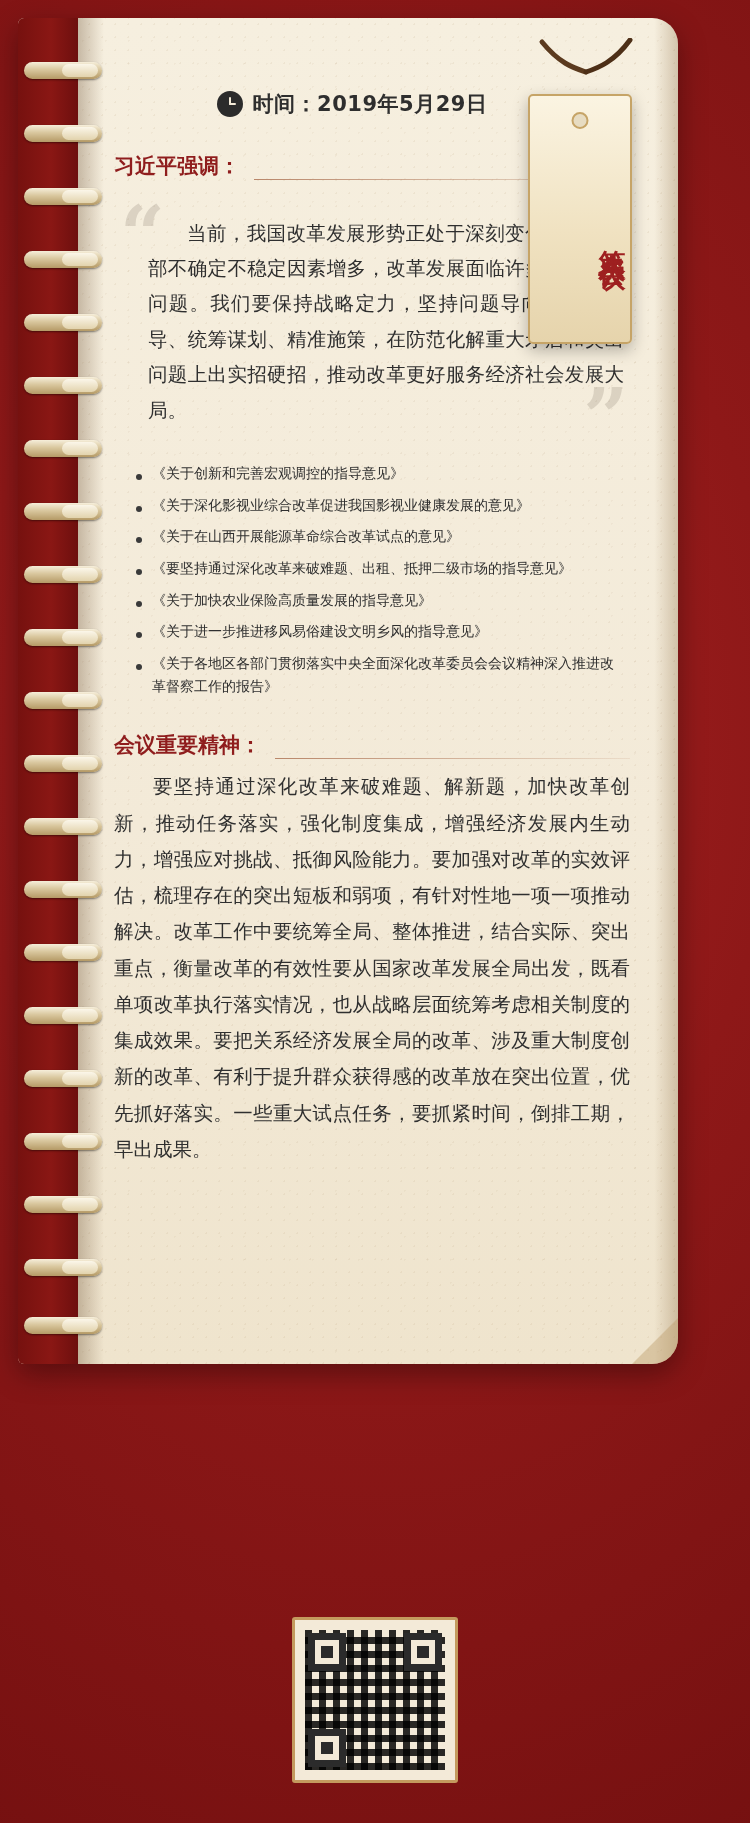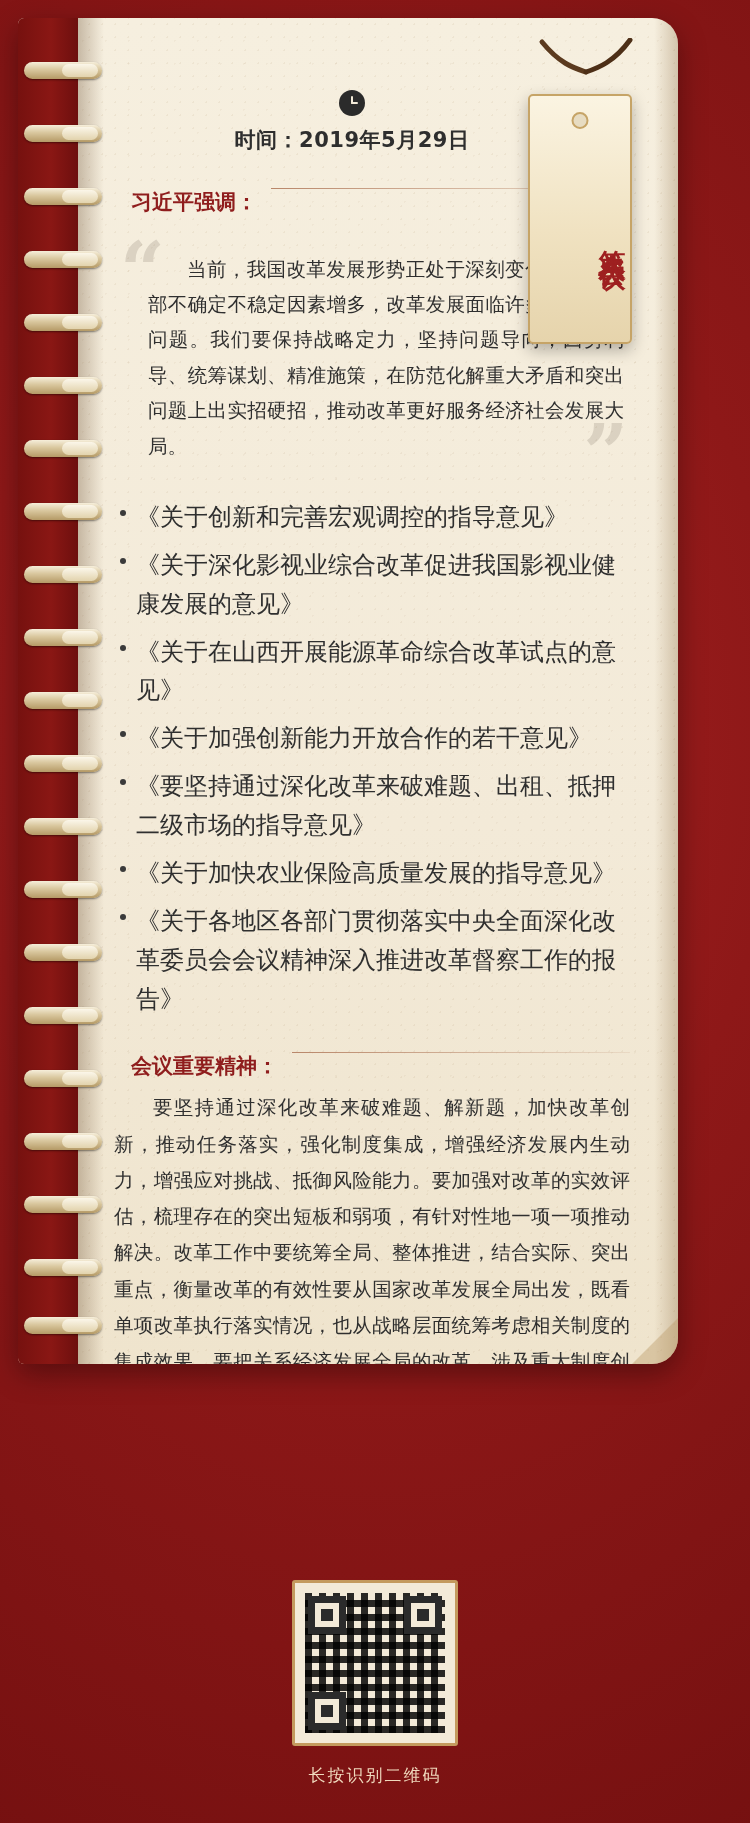--- a/index.html
+++ b/index.html
@@ -112,21 +112,20 @@
     padding: 54px 24px 40px 0;
   }
 
   
   .time-row {
     display: flex;
     align-items: center;
     justify-content: center;
     gap: 10px;
     margin: 18px 0 0 -40px;
-    flex-direction: column;
   }
   .clock-icon {
     width: 26px; height: 26px;
     border-radius: 50%;
     background: #2b2b2b;
     position: relative;
     flex: 0 0 auto;
   }
   .clock-icon::before {
     content: "";
@@ -148,23 +147,23 @@
     font-size: 21px;
     font-weight: bold;
     color: #2e2e2e;
     letter-spacing: 0.5px;
     font-family: "DejaVu Sans", "Liberation Sans", sans-serif;
   }
 
   
   .section-head {
     display: flex;
-    align-items: flex-start;
+    align-items: flex-end;
     gap: 14px;
-    margin: 34px 0 10px 17px;
+    margin: 34px 0 10px 0;
   }
   .section-head .label {
     font-size: 21px;
     font-weight: bold;
     color: #8f1d1d;
     white-space: nowrap;
     font-family: "DejaVu Sans", "Liberation Sans", sans-serif;
   }
   .section-head .rule {
     flex: 1 1 auto;
@@ -201,22 +200,22 @@
 
   
   .doc-list {
     margin: 10px 0 0 0;
     padding: 0;
     list-style: none;
   }
   .doc-list li {
     position: relative;
     padding-left: 22px;
-    margin: 9px 0;
-    font-size: 24px;
+    margin: 9px 16px;
+    font-size: 14px;
     line-height: 1.62;
     color: #2f2f2f;
     font-family: "DejaVu Sans", "Liberation Sans", sans-serif;
   }
   .doc-list li::before {
     content: "";
     position: absolute;
     left: 6px; top: 12px;
     width: 6px; height: 6px;
     border-radius: 50%;
@@ -381,23 +380,23 @@
       <span class="qmark open">“</span>
       <span class="qmark close">”</span>
       <p class="quote-text">当前，我国改革发展形势正处于深刻变化之中，外部不确定不稳定因素增多，改革发展面临许多新情况新问题。我们要保持战略定力，坚持问题导向，因势利导、统筹谋划、精准施策，在防范化解重大矛盾和突出问题上出实招硬招，推动改革更好服务经济社会发展大局。</p>
     </div>
 
 
     <ul class="doc-list">
       <li>《关于创新和完善宏观调控的指导意见》</li>
       <li>《关于深化影视业综合改革促进我国影视业健康发展的意见》</li>
       <li>《关于在山西开展能源革命综合改革试点的意见》</li>
-      <li>《关于加强创新能力开放合作的若干意见》</li>
       <li>《要坚持通过深化改革来破难题、出租、抵押二级市场的指导意见》</li>
       <li>《关于加快农业保险高质量发展的指导意见》</li>
+      <li>《关于进一步推进移风易俗建设文明乡风的指导意见》</li>
       <li>《关于各地区各部门贯彻落实中央全面深化改革委员会会议精神深入推进改革督察工作的报告》</li>
     </ul>
 
     <div class="section-head">
       <span class="label">会议重要精神：</span>
       <span class="rule"></span>
     </div>
 
     <p class="spirit-text">要坚持通过深化改革来破难题、解新题，加快改革创新，推动任务落实，强化制度集成，增强经济发展内生动力，增强应对挑战、抵御风险能力。要加强对改革的实效评估，梳理存在的突出短板和弱项，有针对性地一项一项推动解决。改革工作中要统筹全局、整体推进，结合实际、突出重点，衡量改革的有效性要从国家改革发展全局出发，既看单项改革执行落实情况，也从战略层面统筹考虑相关制度的集成效果。要把关系经济发展全局的改革、涉及重大制度创新的改革、有利于提升群众获得感的改革放在突出位置，优先抓好落实。一些重大试点任务，要抓紧时间，倒排工期，早出成果。</p>
   </div>
@@ -421,14 +420,13 @@
           <i></i>
         </span>
       <span class="finder f-tr">
           <i></i>
         </span>
       <span class="finder f-bl">
           <i></i>
         </span>
     </div>
   </div>
-  <div class="qr-caption">长按识别二维码</div>
 </div>
 
 </body></html>

